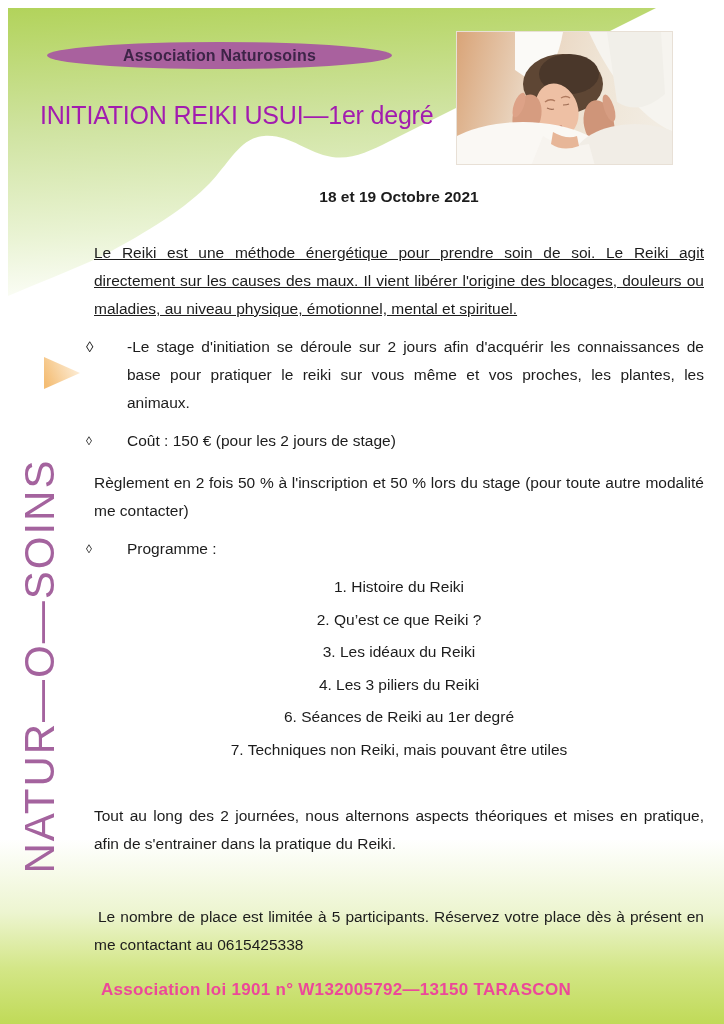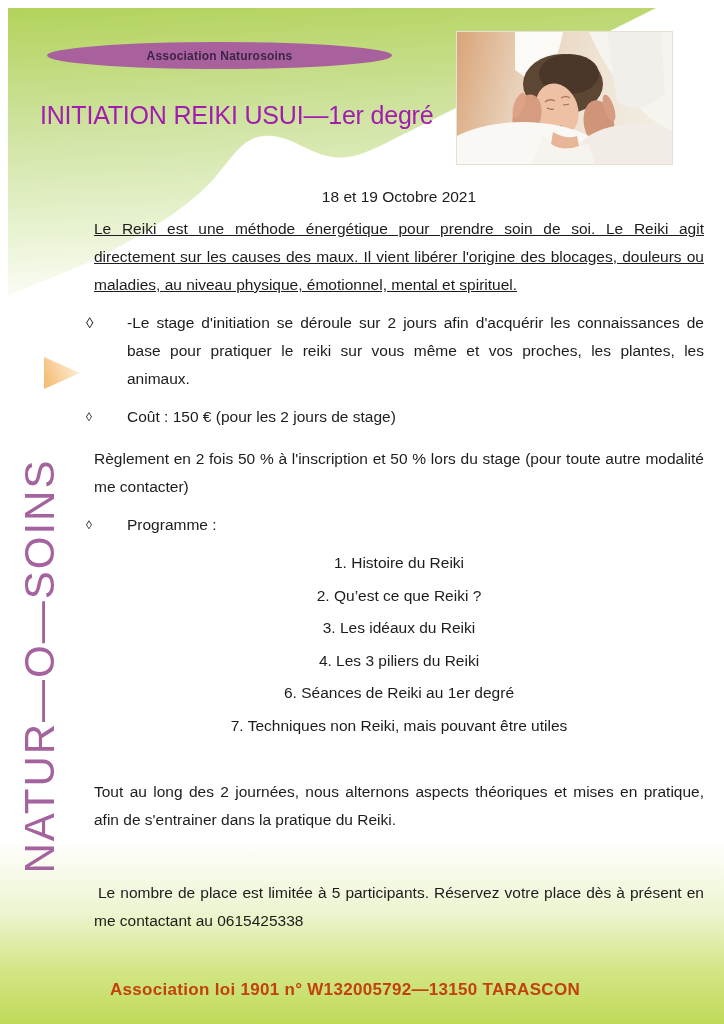--- a/index.html
+++ b/index.html
@@ -32,21 +32,21 @@
   
   .banner {
     position: absolute;
     left: 47px; top: 42px;
     width: 345px; height: 27px;
     background: #a9619e;
     border-radius: 50%;
     display: flex; align-items: center; justify-content: center;
   }
   .banner span {
-    font-size: 12px;
+    font-size: 16px;
     font-weight: 600;
     color: #3e2448;
     letter-spacing: 0.2px;
   }
 
   .title {
     position: absolute;
     left: 40px; top: 101px;
     font-size: 25px;
     font-weight: 400;
@@ -84,23 +84,23 @@
   .content {
     position: absolute;
     left: 94px; top: 183px;
     width: 610px;
     color: #1c1c1c;
     font-size: 15.5px;
     line-height: 28px;
   }
   .event-date {
     text-align: center;
-    font-weight: normal;
+    font-weight: bold;
     font-size: 15.5px;
-    margin-bottom: 4px;
+    margin-bottom: 28px;
   }
   .para { text-align: justify; text-decoration: underline; }
 
   .bullet { display: flex; margin-left: -8px; margin-top: 10px; }
   .bullet .marker {
     flex: none; width: 41px;
     font-size: 15px; color: #1c1c1c;
   }
   .bullet .marker.small { font-size: 12px; }
   .bullet .btext { flex: 1; text-align: justify; }
@@ -121,23 +121,22 @@
   .certificate { margin-top: 42px; }
   .booking { margin-top: 45px; text-align: justify; text-indent: 4px; }
 
   .footer {
     position: absolute;
     left: 0; top: 980px;
     width: 672px;
     text-align: center;
     font-size: 17px;
     font-weight: bold;
-    color: #c2410c;
+    color: #ec4899;
     letter-spacing: 0.3px;
-    margin-left: 9px;
   }
 </style>
 </head>
 <body>
 
 <div class="page">
 
   <svg class="blob-svg" width="724" height="320" viewBox="0 0 724 320" aria-hidden="true">
     <defs>
       <linearGradient id="gblob" x1="0" y1="0" x2="0.12" y2="1">

